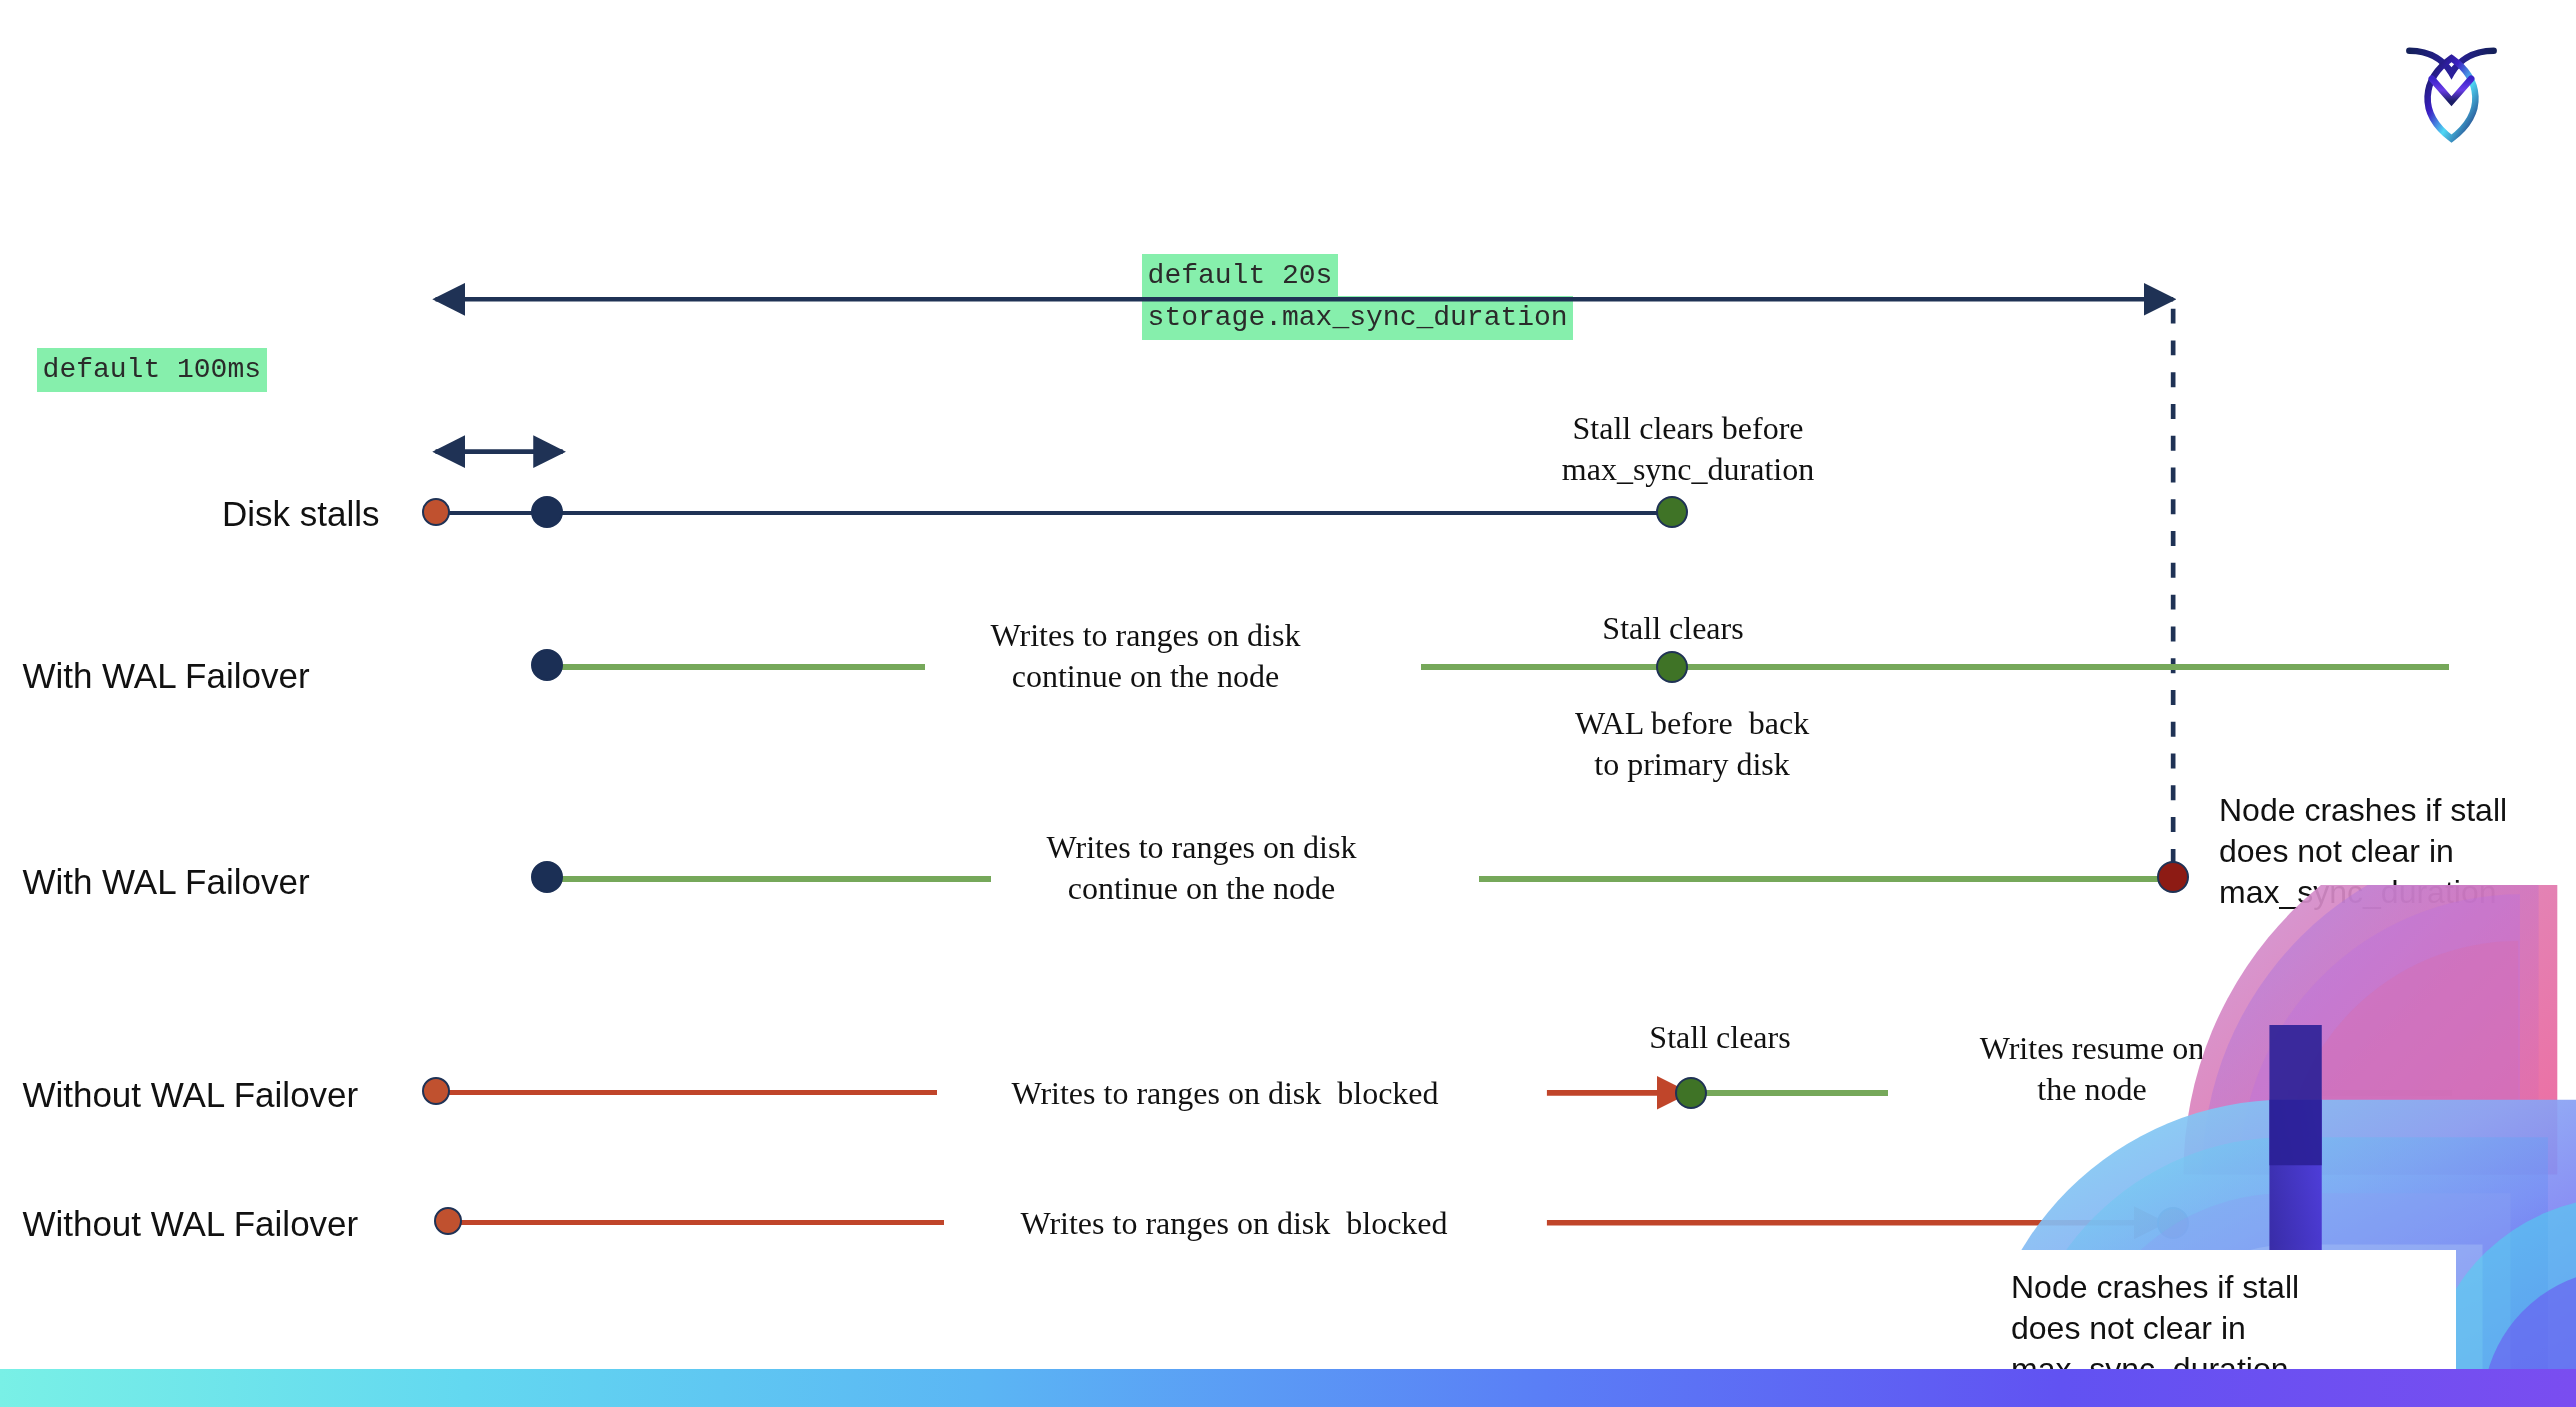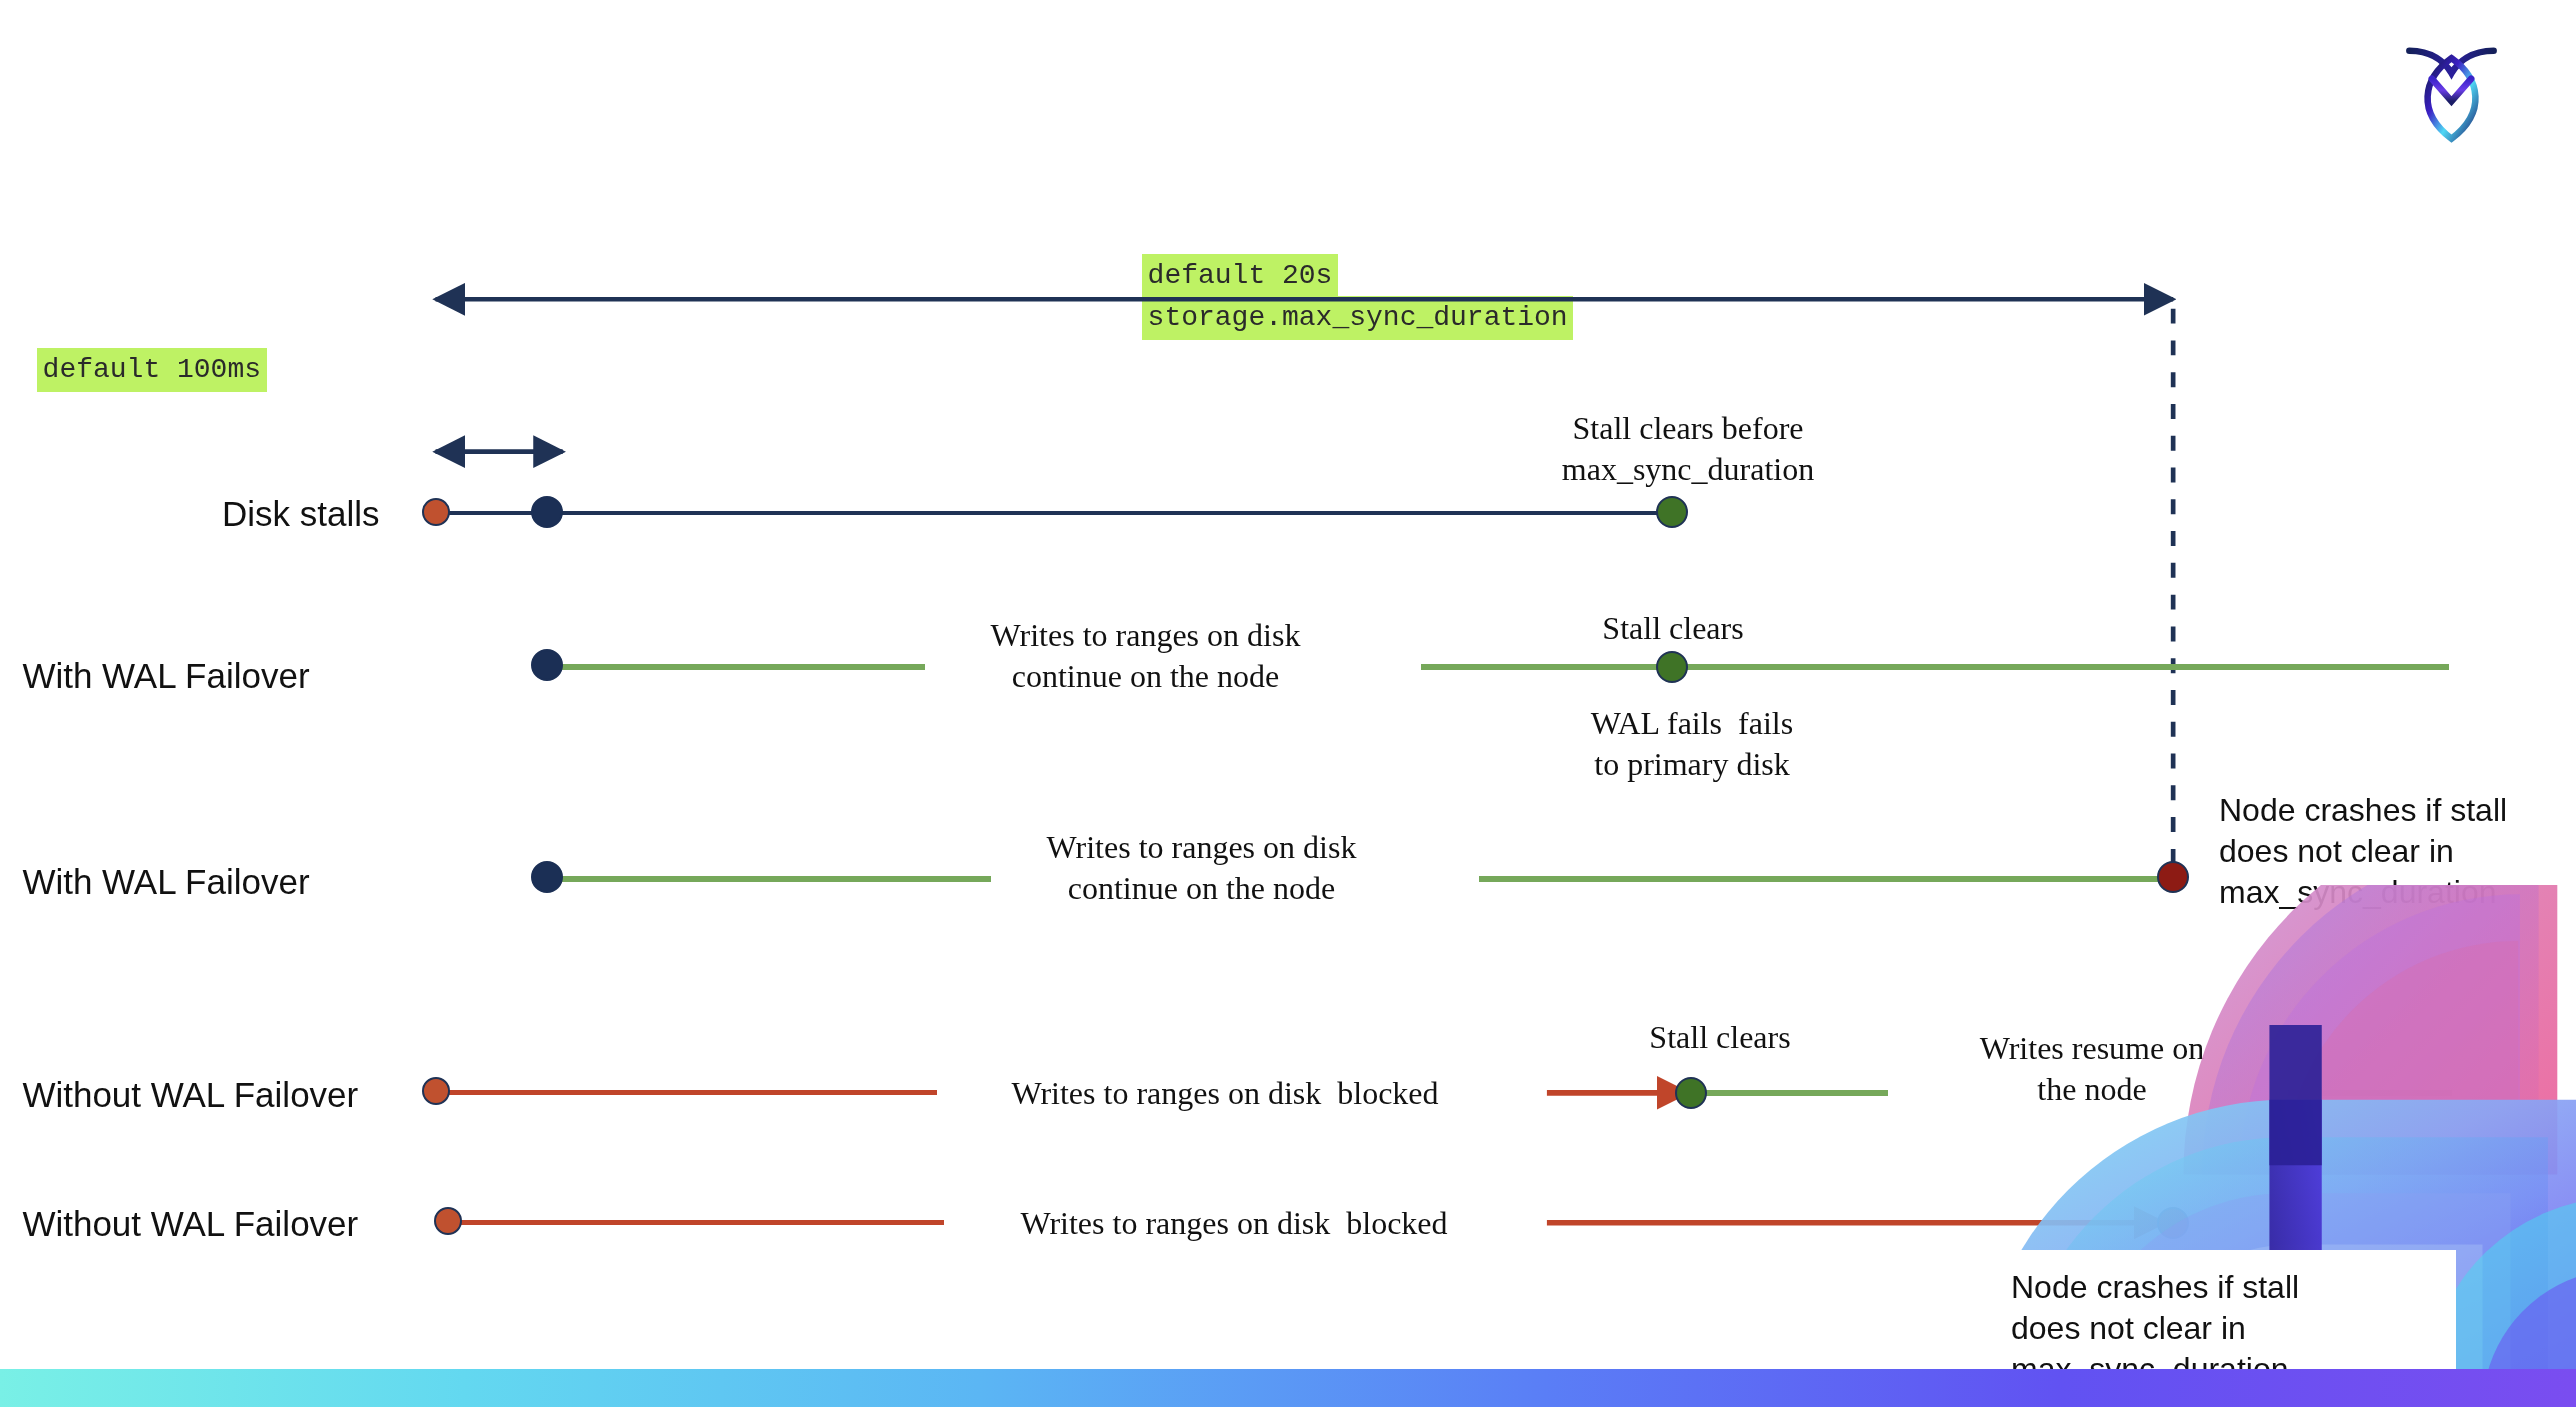--- a/index.html
+++ b/index.html
@@ -31,21 +31,21 @@
   
   .whitebox{position:absolute;left:1970px;top:1250px;width:486px;height:158px;background:#fff;}
 
   
   .lbl{position:absolute;color:#111111;font-size:32px;line-height:1.28;white-space:pre;}
   .lbl.c{text-align:center;font-family:Liberation Serif, serif;}
   .lbl.l{text-align:left;}
 
   
   .code{position:absolute;font-family:"Liberation Mono", monospace;
-    font-size:28px;color:#2a2a2a;background:#bef264;line-height:1.42;white-space:pre;}
+    font-size:28px;color:#2a2a2a;background:#86efac;line-height:1.42;white-space:pre;}
 
   
   .rowlabel{position:absolute;font-size:35px;color:#111;white-space:nowrap;}
 
   .line{position:absolute;height:0;border-top-style:solid;}
   .seg-navy{border-top-width:4.7px;border-top-color:#1f3255;}
   .seg-green{border-top-width:6.5px;border-top-color:#76a85a;}
   .seg-orange{border-top-width:5.6px;border-top-color:#c0452a;}
 
   .dot{position:absolute;border-radius:50%;box-sizing:border-box;border:2.8px solid #1f3255;}
@@ -144,21 +144,21 @@
   <div class="rowlabel" style="left:22.4px;top:656px;">With WAL Failover</div>
 
   <div class="line seg-green" style="left:542px;top:664px;width:383px;"></div>
   <div class="line seg-green" style="left:1421px;top:664px;width:1028px;"></div>
   <div class="dot dot-navy" style="left:531px;top:649px;width:32px;height:32px;"></div>
   <div class="dot dot-green" style="left:1656px;top:651px;width:32px;height:32px;"></div>
 
   <div class="lbl c" style="left:935px;top:615px;width:421px;">Writes to ranges on disk
 continue on the node</div>
   <div class="lbl c" style="left:1542px;top:608px;width:262px;">Stall clears</div>
-  <div class="lbl c" style="left:1533px;top:703px;width:318px;">WAL fails  fails
+  <div class="lbl c" style="left:1533px;top:703px;width:318px;">WAL before  back
 to primary disk</div>
 
   <div class="rowlabel" style="left:22.4px;top:862px;">With WAL Failover</div>
 
   <div class="line seg-green" style="left:542px;top:876px;width:449px;"></div>
   <div class="line seg-green" style="left:1479px;top:876px;width:692px;"></div>
   <div class="dot dot-navy" style="left:531px;top:861px;width:32px;height:32px;"></div>
   <div class="dot dot-darkred" style="left:2157px;top:861px;width:32px;height:32px;"></div>
 
   <div class="lbl c" style="left:991px;top:827px;width:421px;">Writes to ranges on disk

